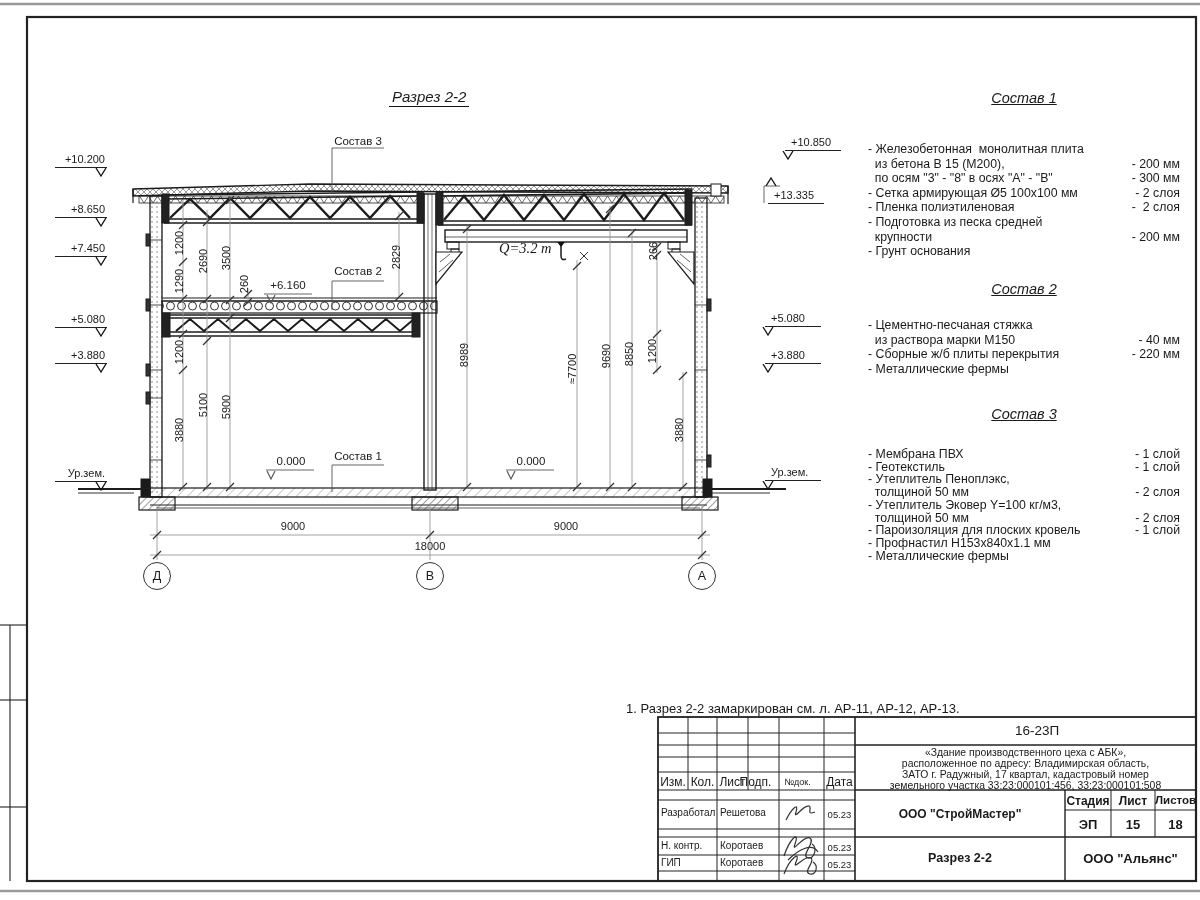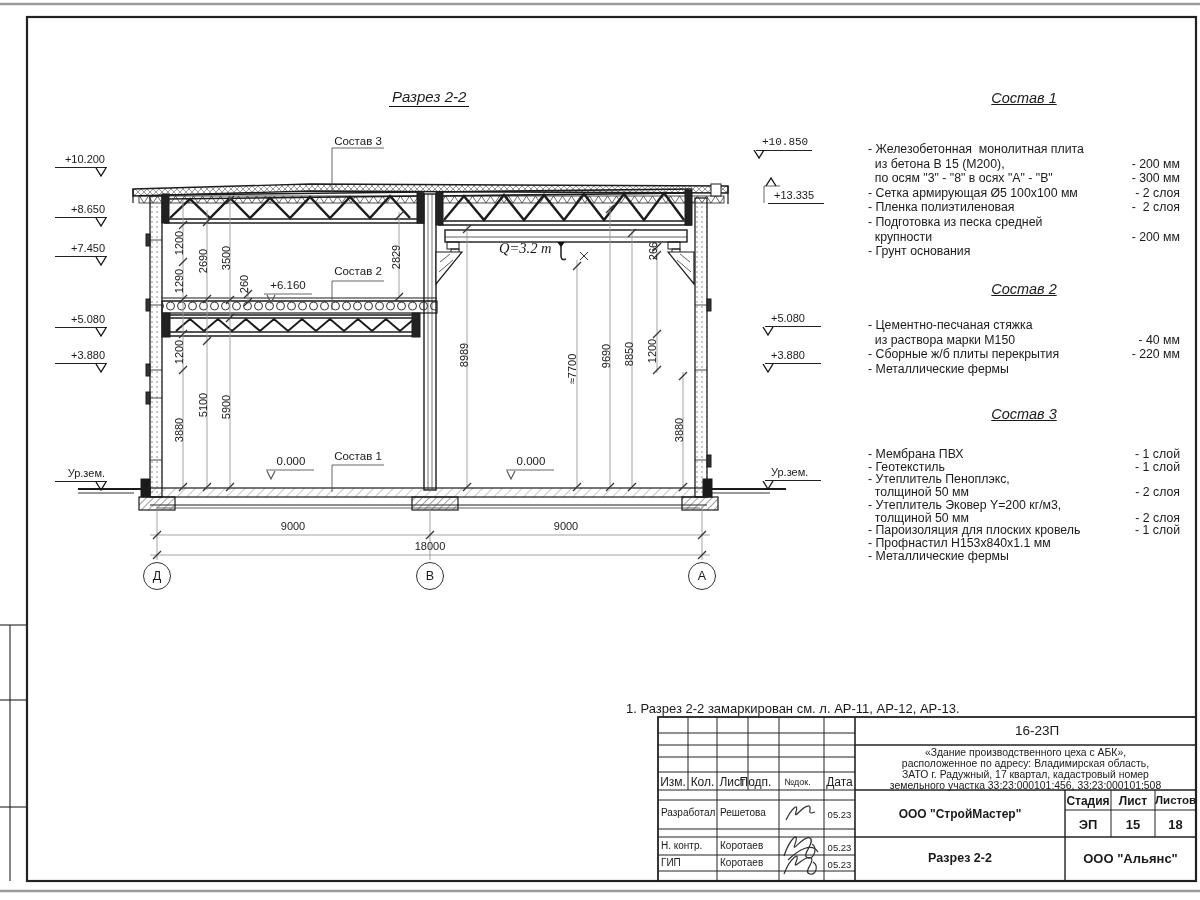--- a/index.html
+++ b/index.html
@@ -382,21 +382,21 @@
 
     <span class="elev side-l" style="left: 55px; top: 467px;">
       <span>Ур.зем.</span>
       <span class="elev-icon">
         <svg width="12" height="9" viewBox="0 0 12 9">
             <path d="M1,0 L6,8 L11,0" fill="none" stroke="#111" stroke-width="1.3"></path>
           </svg>
       </span>
     </span>
 
-    <span class="elev side-r" style="left: 756px; top: 136px; font-family: Liberation Mono, monospace;">
+    <span class="elev side-r" style="left: 785px; top: 136px;">
       <span>+10.850</span>
       <span class="elev-icon">
         <svg width="12" height="9" viewBox="0 0 12 9">
             <path d="M1,0 L6,8 L11,0" fill="none" stroke="#111" stroke-width="1.3"></path>
           </svg>
       </span>
     </span>
 
     <span class="elev side-r up" style="left: 768px; top: 189px;">
       <span>+13.335</span>
@@ -518,21 +518,21 @@
     </div>
         <div class="crow">
       <span class="t">- Утеплитель Пеноплэкс,</span>
       <span class="v"></span>
     </div>
         <div class="crow">
       <span class="t">  толщиной 50 мм</span>
       <span class="v">- 2 слоя</span>
     </div>
         <div class="crow">
-      <span class="t">- Утеплитель Эковер Y=200 кг/м3,</span>
+      <span class="t">- Утеплитель Эковер Y=100 кг/м3,</span>
       <span class="v"></span>
     </div>
         <div class="crow">
       <span class="t">  толщиной 50 мм</span>
       <span class="v">- 2 слоя</span>
     </div>
         <div class="crow">
       <span class="t">- Пароизоляция для плоских кровель</span>
       <span class="v">- 1 слой</span>
     </div>

